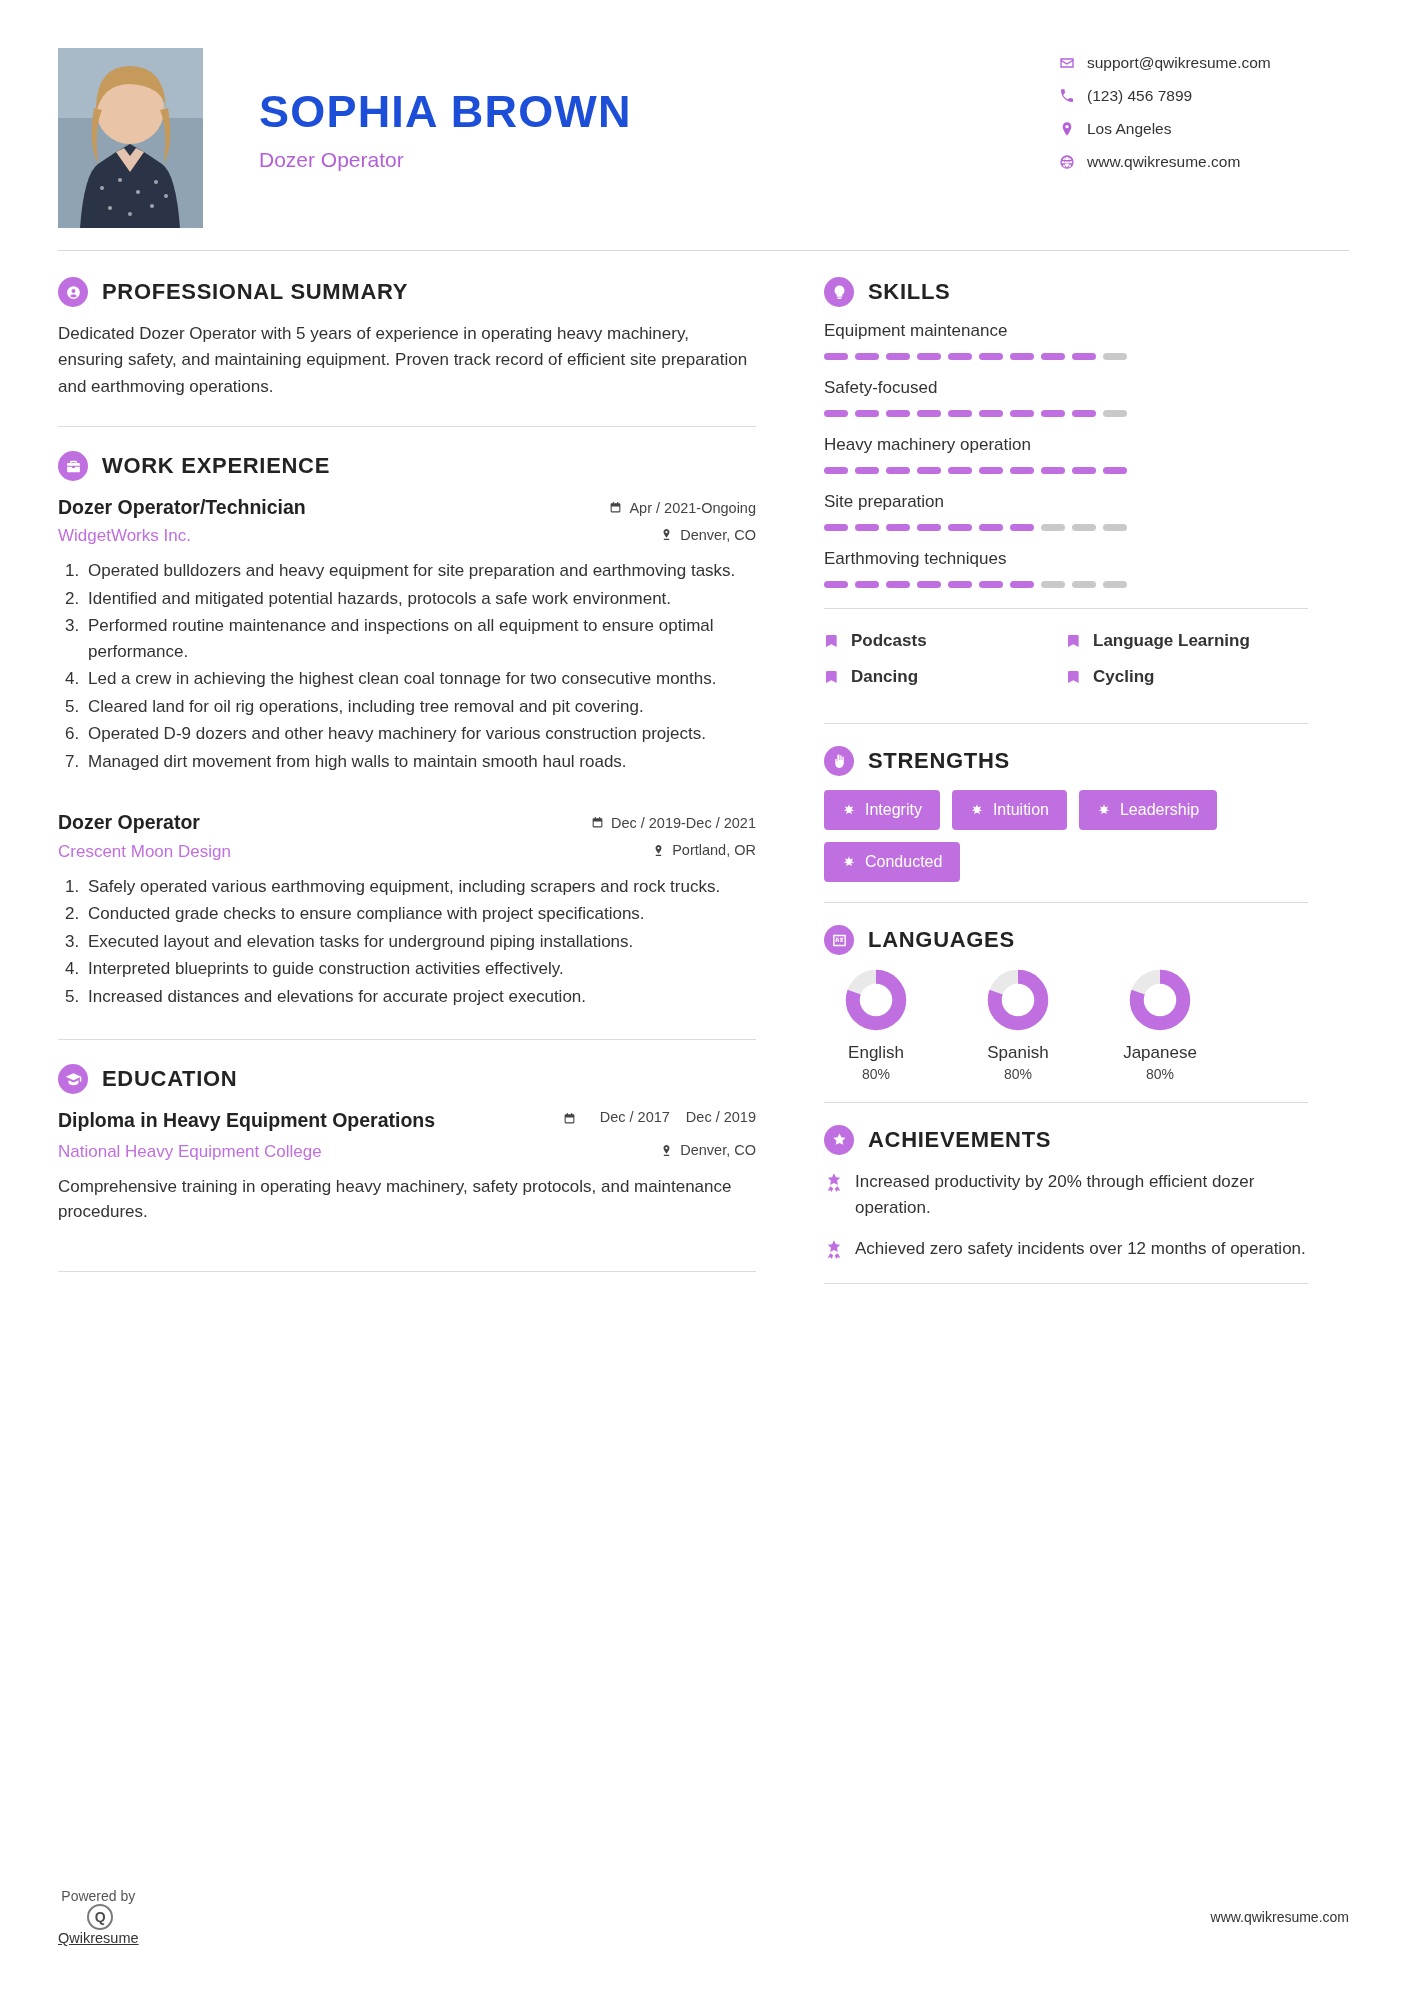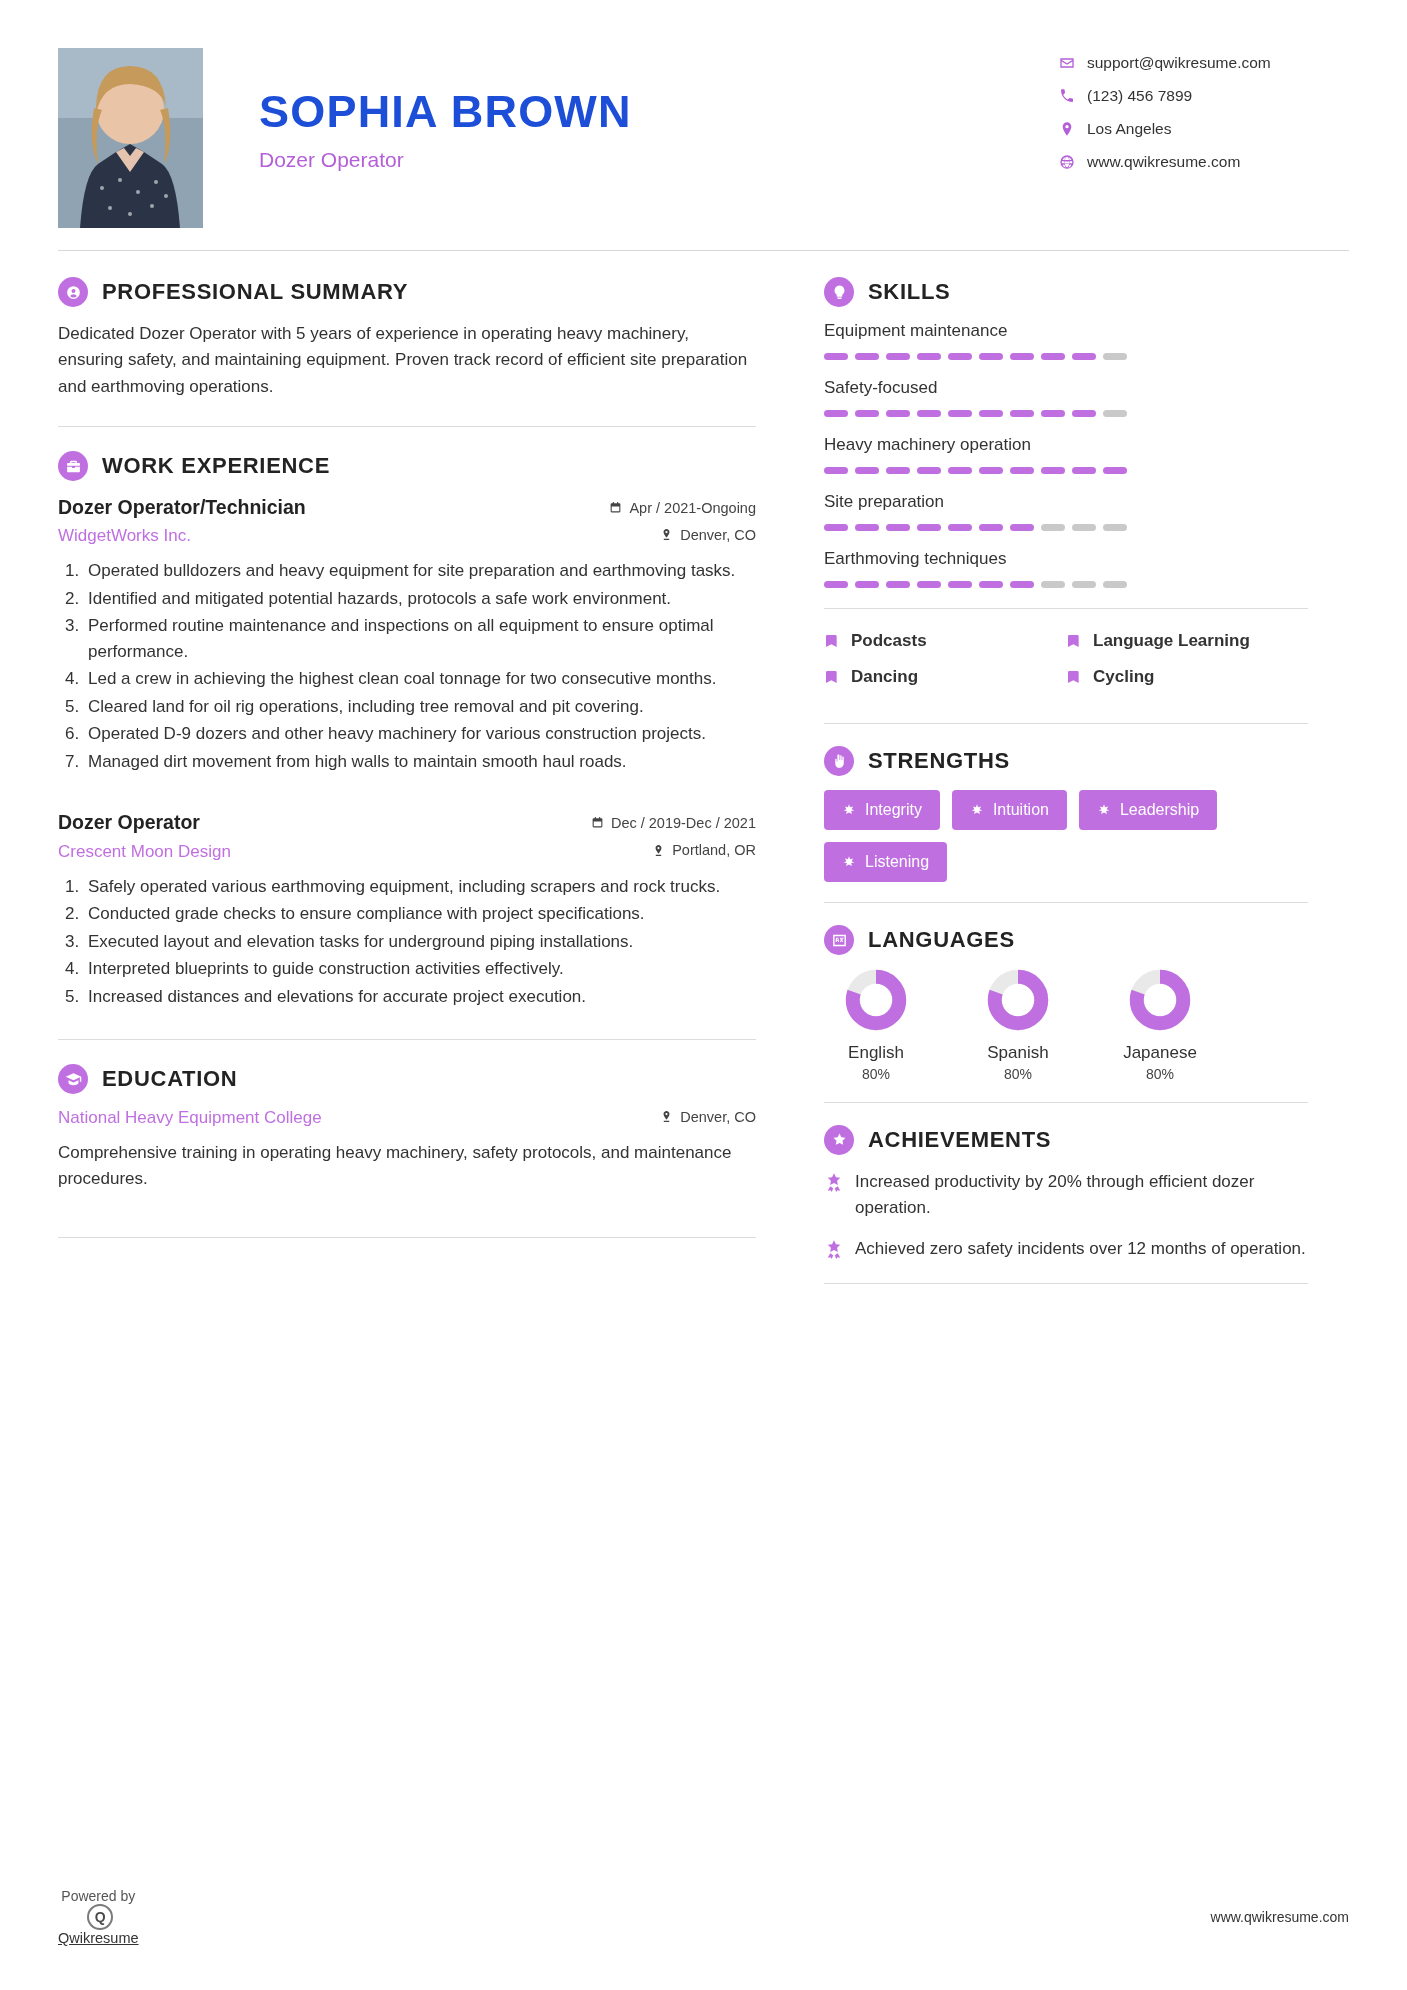--- a/index.html
+++ b/index.html
@@ -410,20 +410,32 @@
       <div>
         <div class="sec-head">
           <span class="sec-icon">
             <svg viewBox="0 0 24 24">
                 <path d="M12 3L1 8l11 5 9-4.1V15h2V8L12 3zM5 13.2V17c0 1.7 3.1 3 7 3s7-1.3 7-3v-3.8l-7 3.2-7-3.2z"></path>
               </svg>
           </span>
           <span class="sec-title">EDUCATION</span>
         </div>
 
+        <div class="edu-top">
+          <div class="edu-name">Diploma in Heavy Equipment Operations</div>
+          <div class="edu-dates">
+            <span class="mi">
+              <svg viewBox="0 0 24 24">
+                  <path d="M7 2v2H5a2 2 0 00-2 2v13a2 2 0 002 2h14a2 2 0 002-2V6a2 2 0 00-2-2h-2V2h-2v2H9V2H7zm12 8v9H5v-9h14z"></path>
+                </svg>
+            </span>
+            <span class="d">Dec / 2017</span>
+            <span class="d">Dec / 2019</span>
+          </div>
+        </div>
         <div class="edu-sub">
           <div class="school">National Heavy Equipment College</div>
           <div class="job-meta">
             <span class="mi">
               <svg viewBox="0 0 24 24">
                   <path d="M12 2C9 2 6.5 4.5 6.5 7.5c0 3.8 5.5 10.5 5.5 10.5s5.5-6.7 5.5-10.5C17.5 4.5 15 2 12 2zm0 7.6a2.1 2.1 0 110-4.2 2.1 2.1 0 010 4.2zM7 20h10v2H7z"></path>
                 </svg>
             </span>
             <span>Denver, CO</span>
           </div>
@@ -597,21 +609,21 @@
                 </svg>
               </span>
             <span>Leadership</span>
           </div>
           <div class="chip">
             <span class="si">
                 <svg viewBox="0 0 24 24">
                   <path d="M12 2l1.8 5.4L19 6l-2.6 4.6L21 13l-5.4.7L17 19l-5-2.6L7 19l1.4-5.3L3 13l4.6-2.4L5 6l5.2 1.4L12 2z"></path>
                 </svg>
               </span>
-            <span>Listening</span>
+            <span>Conducted</span>
           </div>
         </div>
       </div>
 
       <div class="rhr"></div>
 
       <div class="rsec">
         <div class="sec-head">
           <span class="sec-icon">
             <svg viewBox="0 0 24 24">

